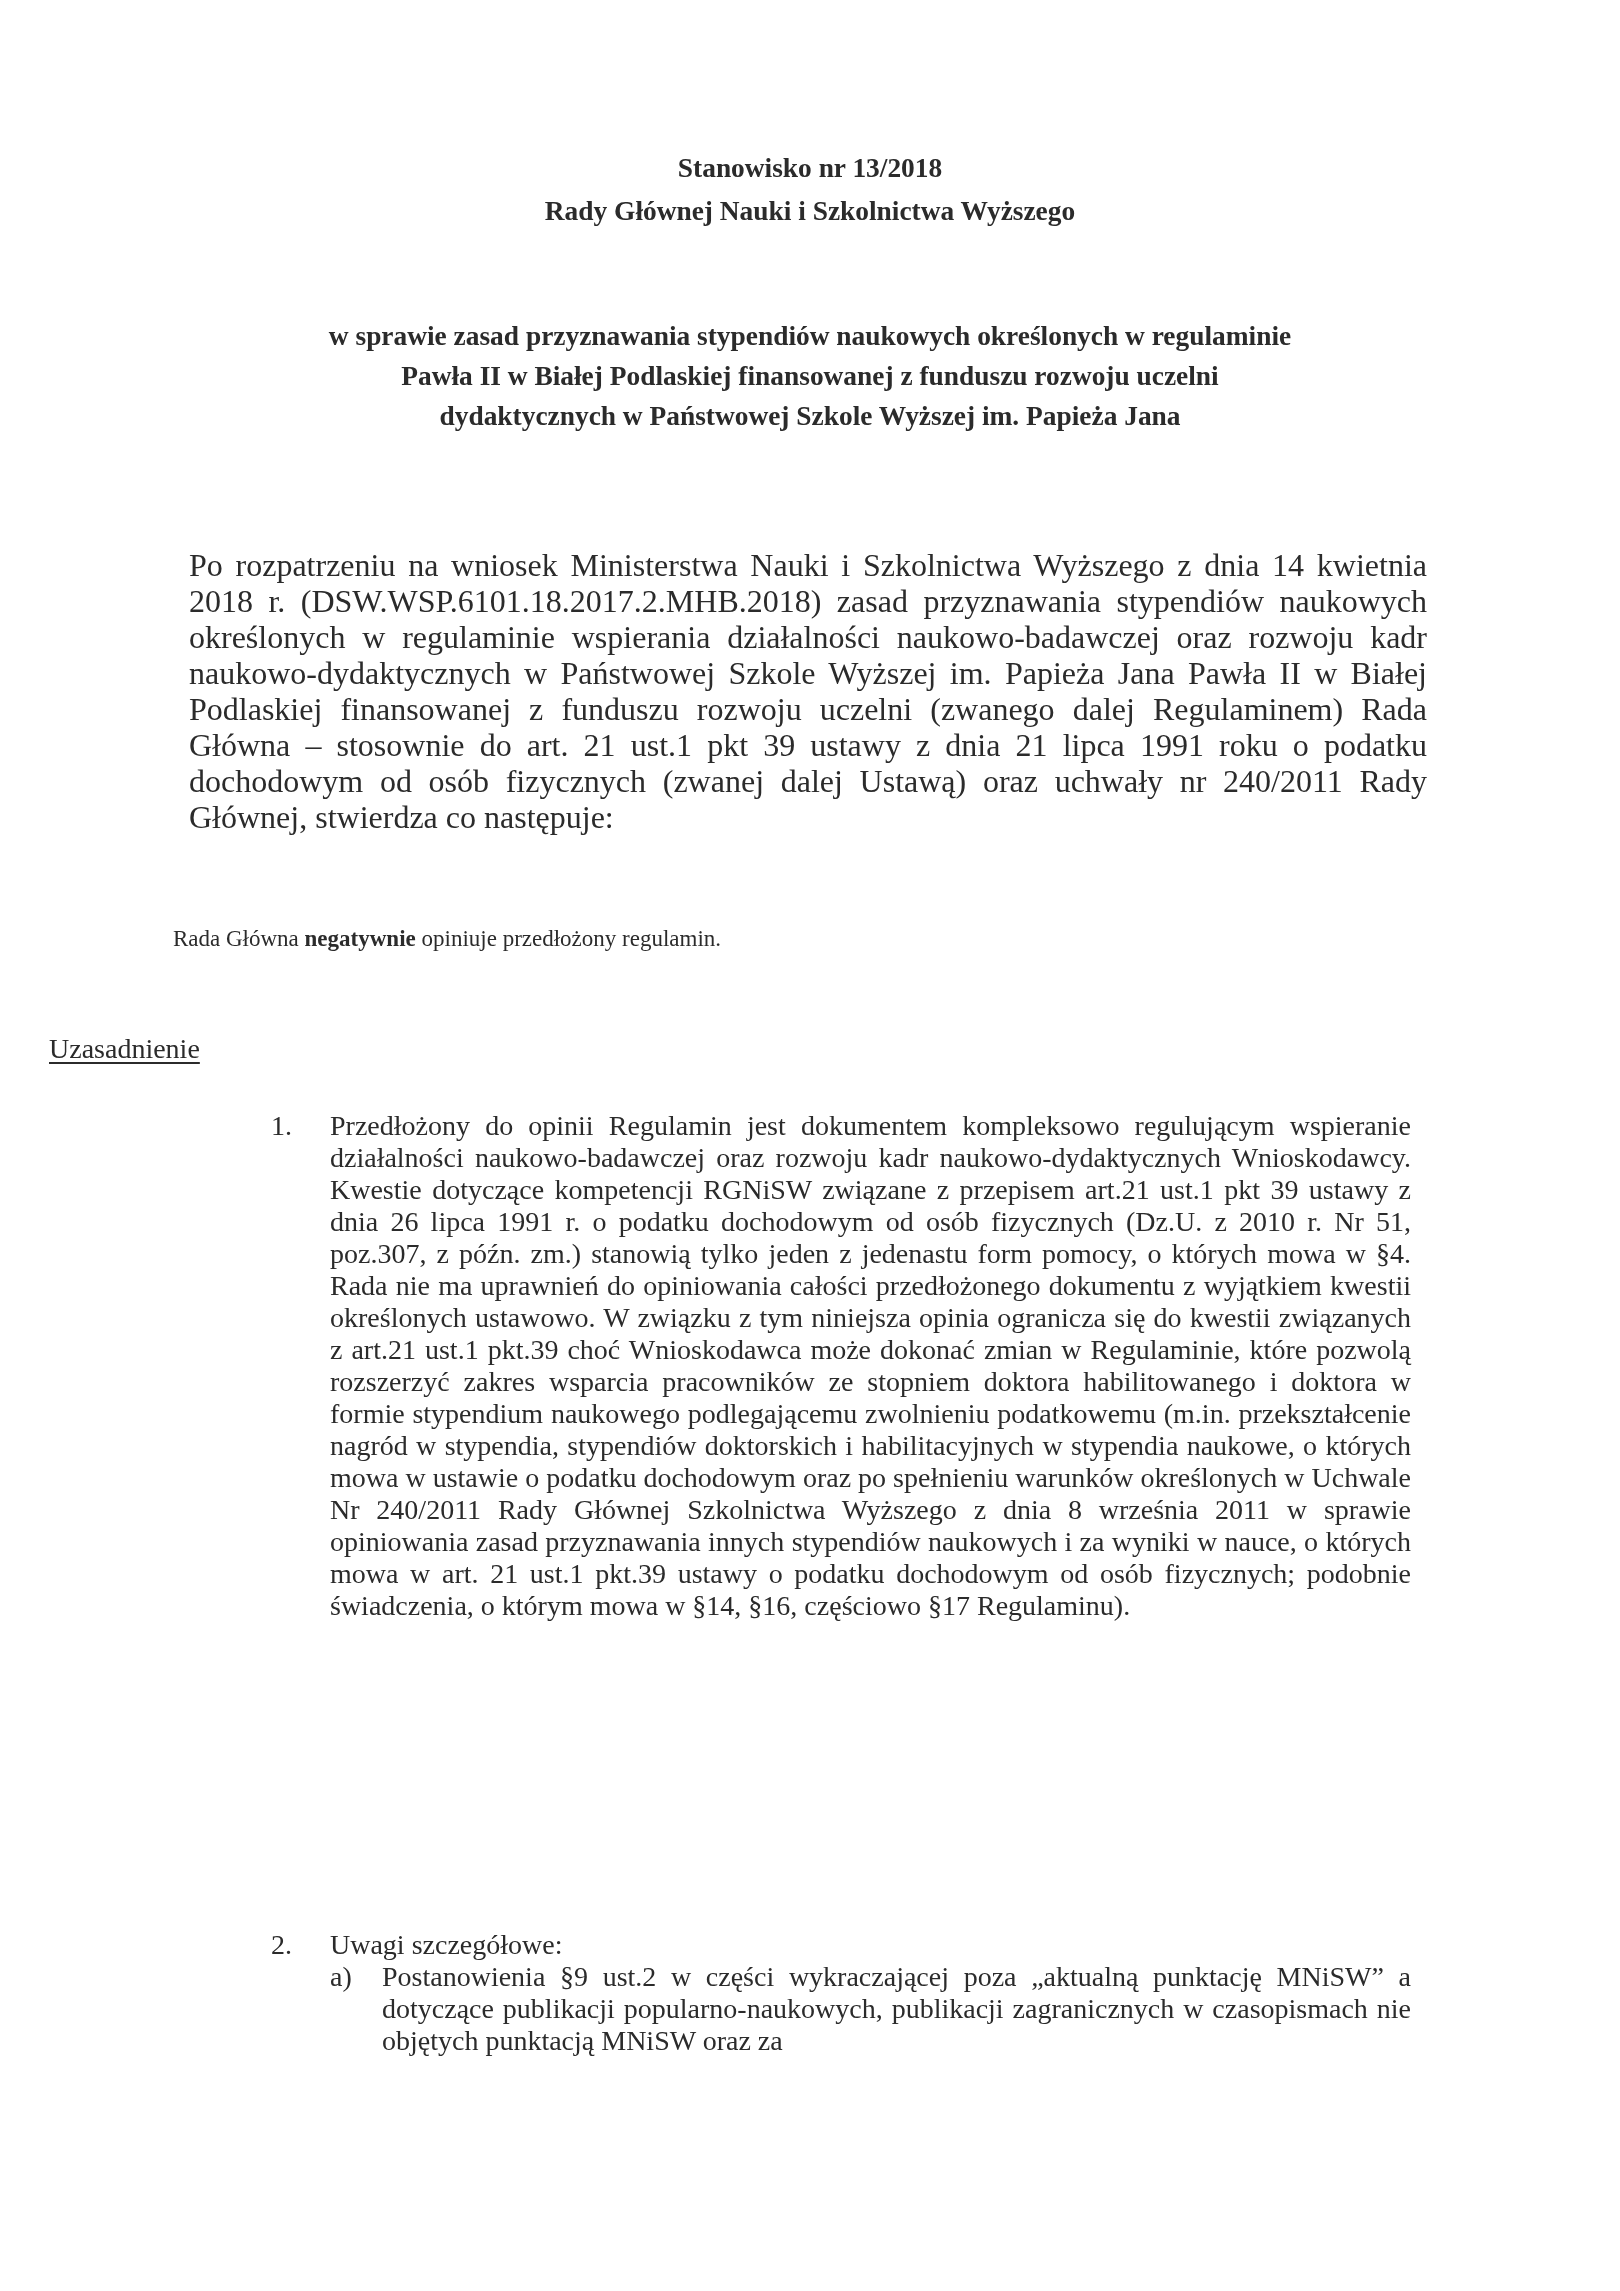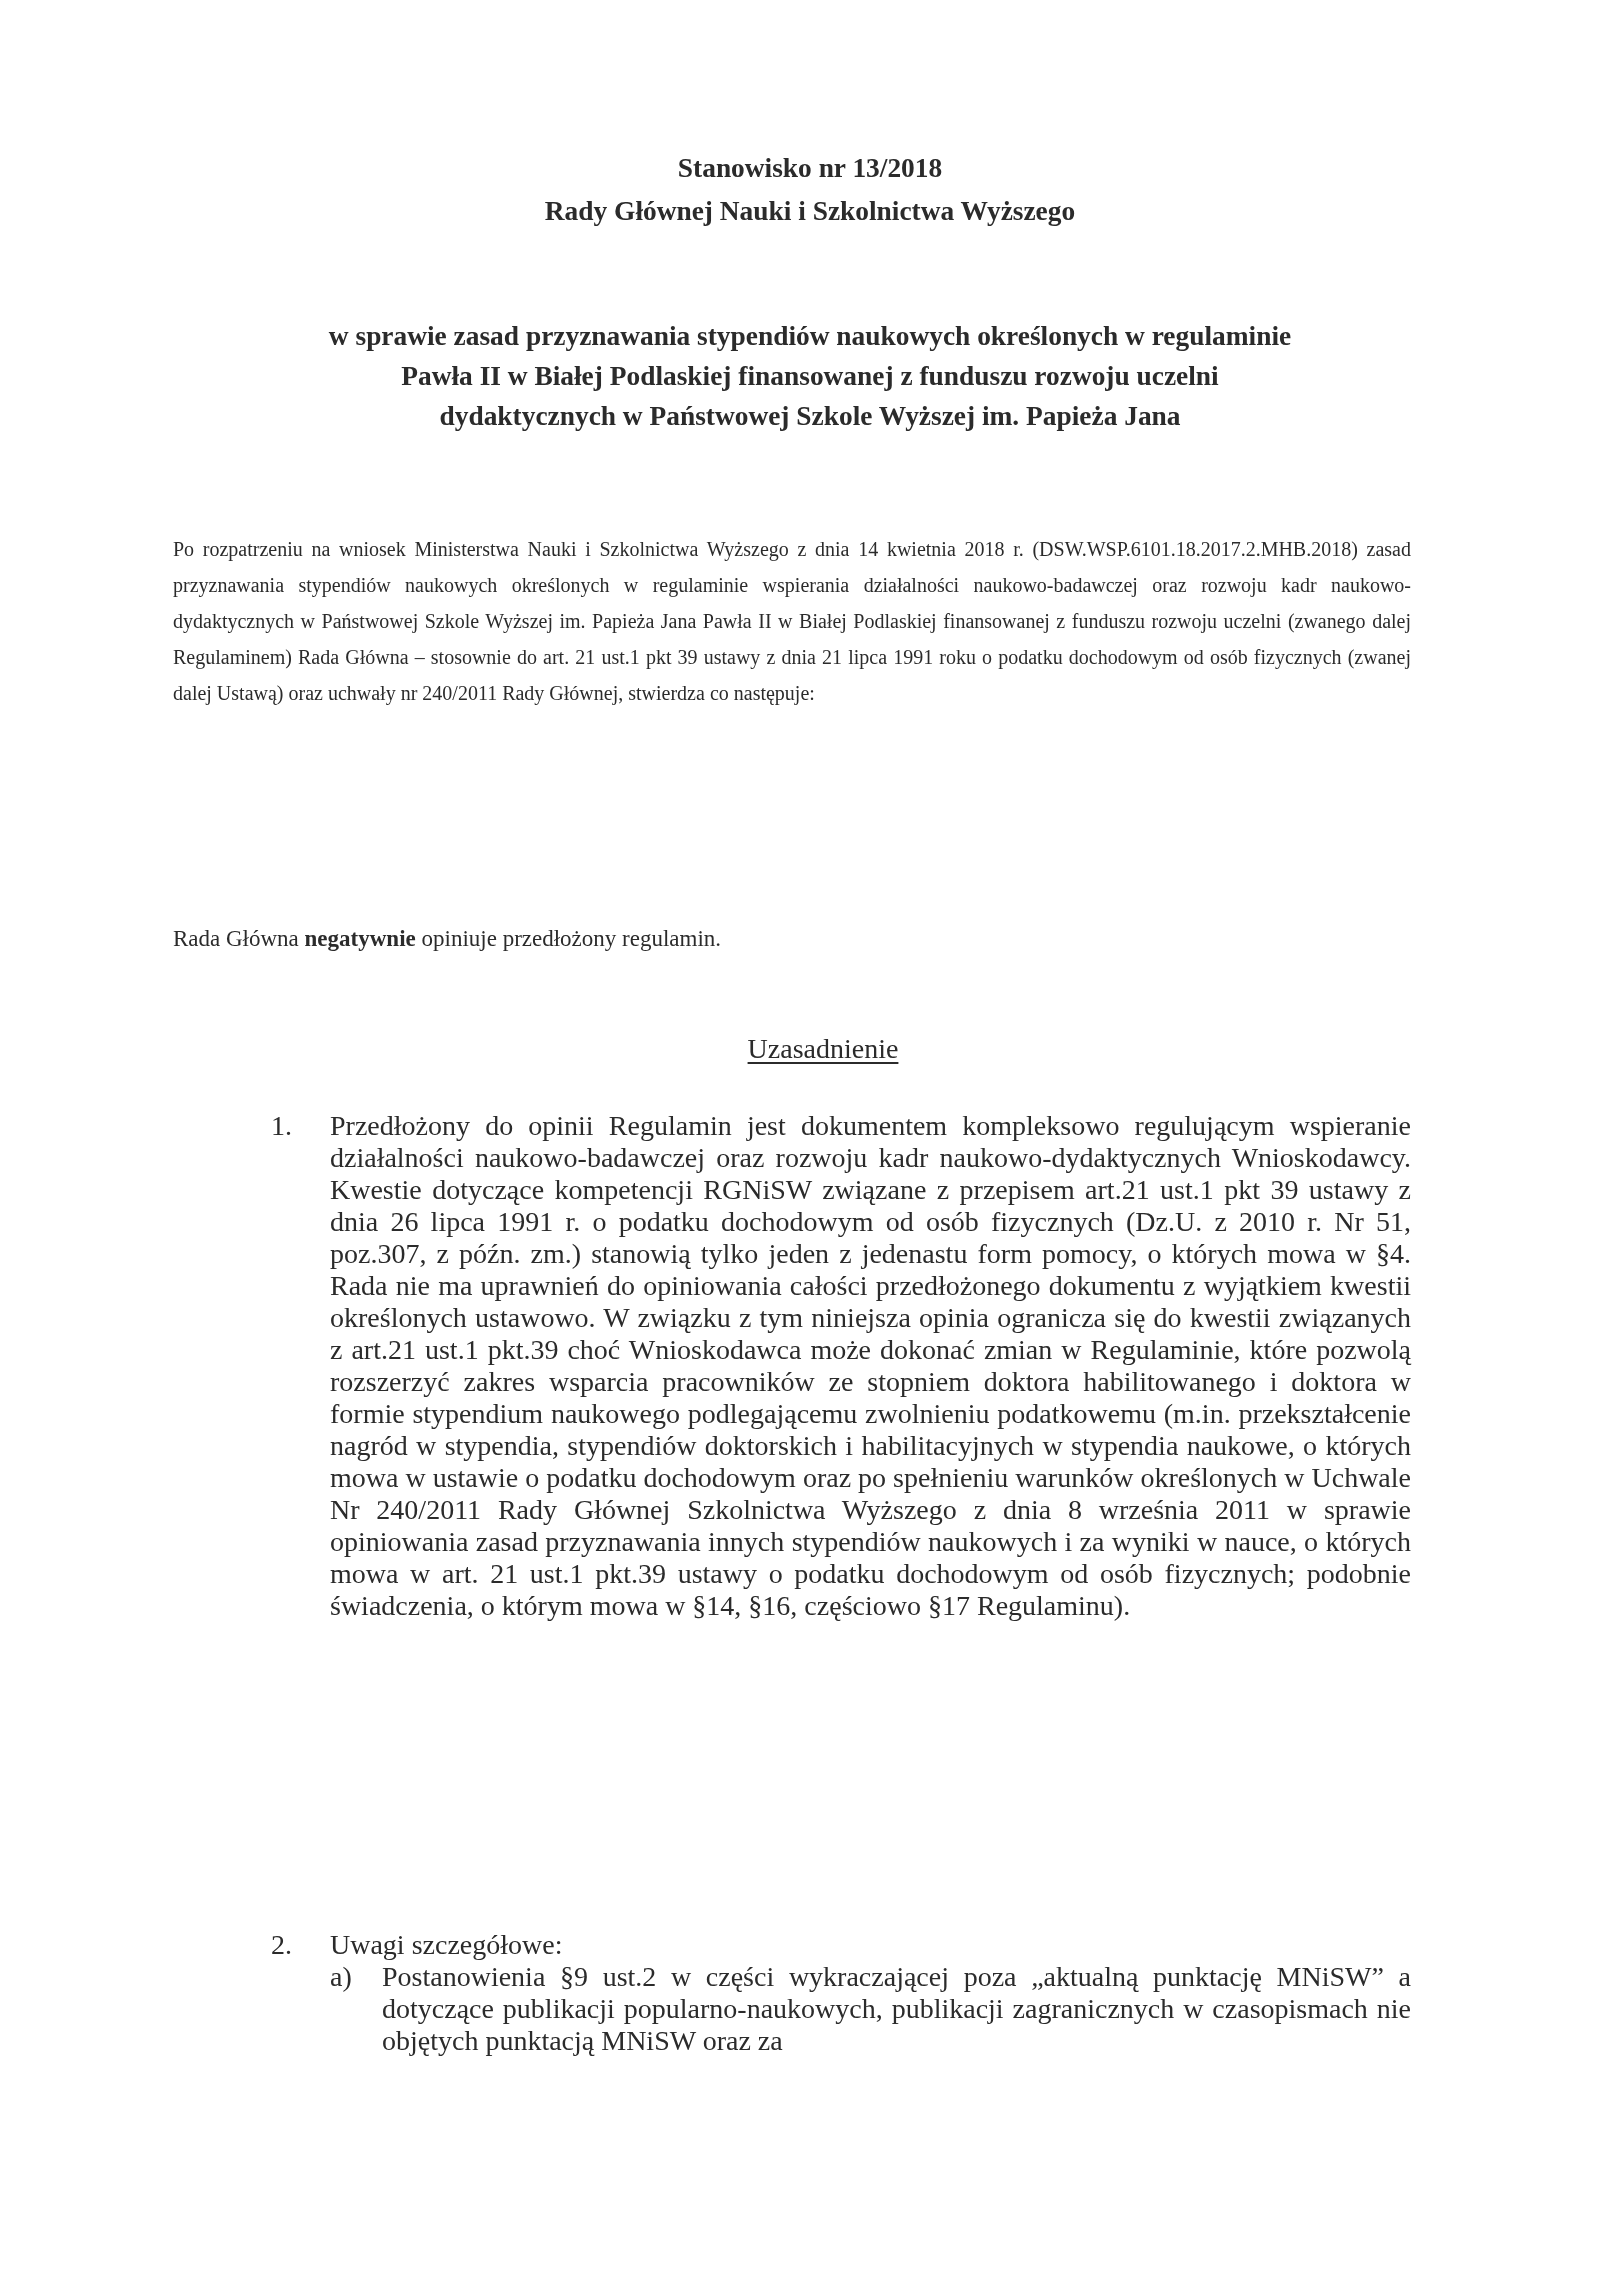--- a/index.html
+++ b/index.html
@@ -40,41 +40,40 @@
       text-align: center;
       font-weight: bold;
       font-size: 27.4px;
       line-height: 40px;
     }
     .intro {
       position: absolute;
       top: 531px;
       left: 173px;
       width: 1238px;
-      font-size: 20px;
+      font-size: 32px;
       line-height: 36px;
       text-align: justify;
-      margin: 0;
+      margin: 16px;
     }
     .decision {
       position: absolute;
       top: 921px;
       left: 173px;
       width: 1238px;
       font-size: 23px;
       line-height: 36px;
       margin: 0;
     }
     .decision b { font-weight: bold; }
     .justification-title {
       position: absolute;
       top: 1031px;
       left: 0;
       width: 1548px;
-      text-align: center;
       font-size: 28px;
       line-height: 36px;
     }
     .justification-title span {
       text-decoration: underline;
       text-underline-offset: 3.9px;
       position: relative;
       left: 49px;
     }
     .list {

